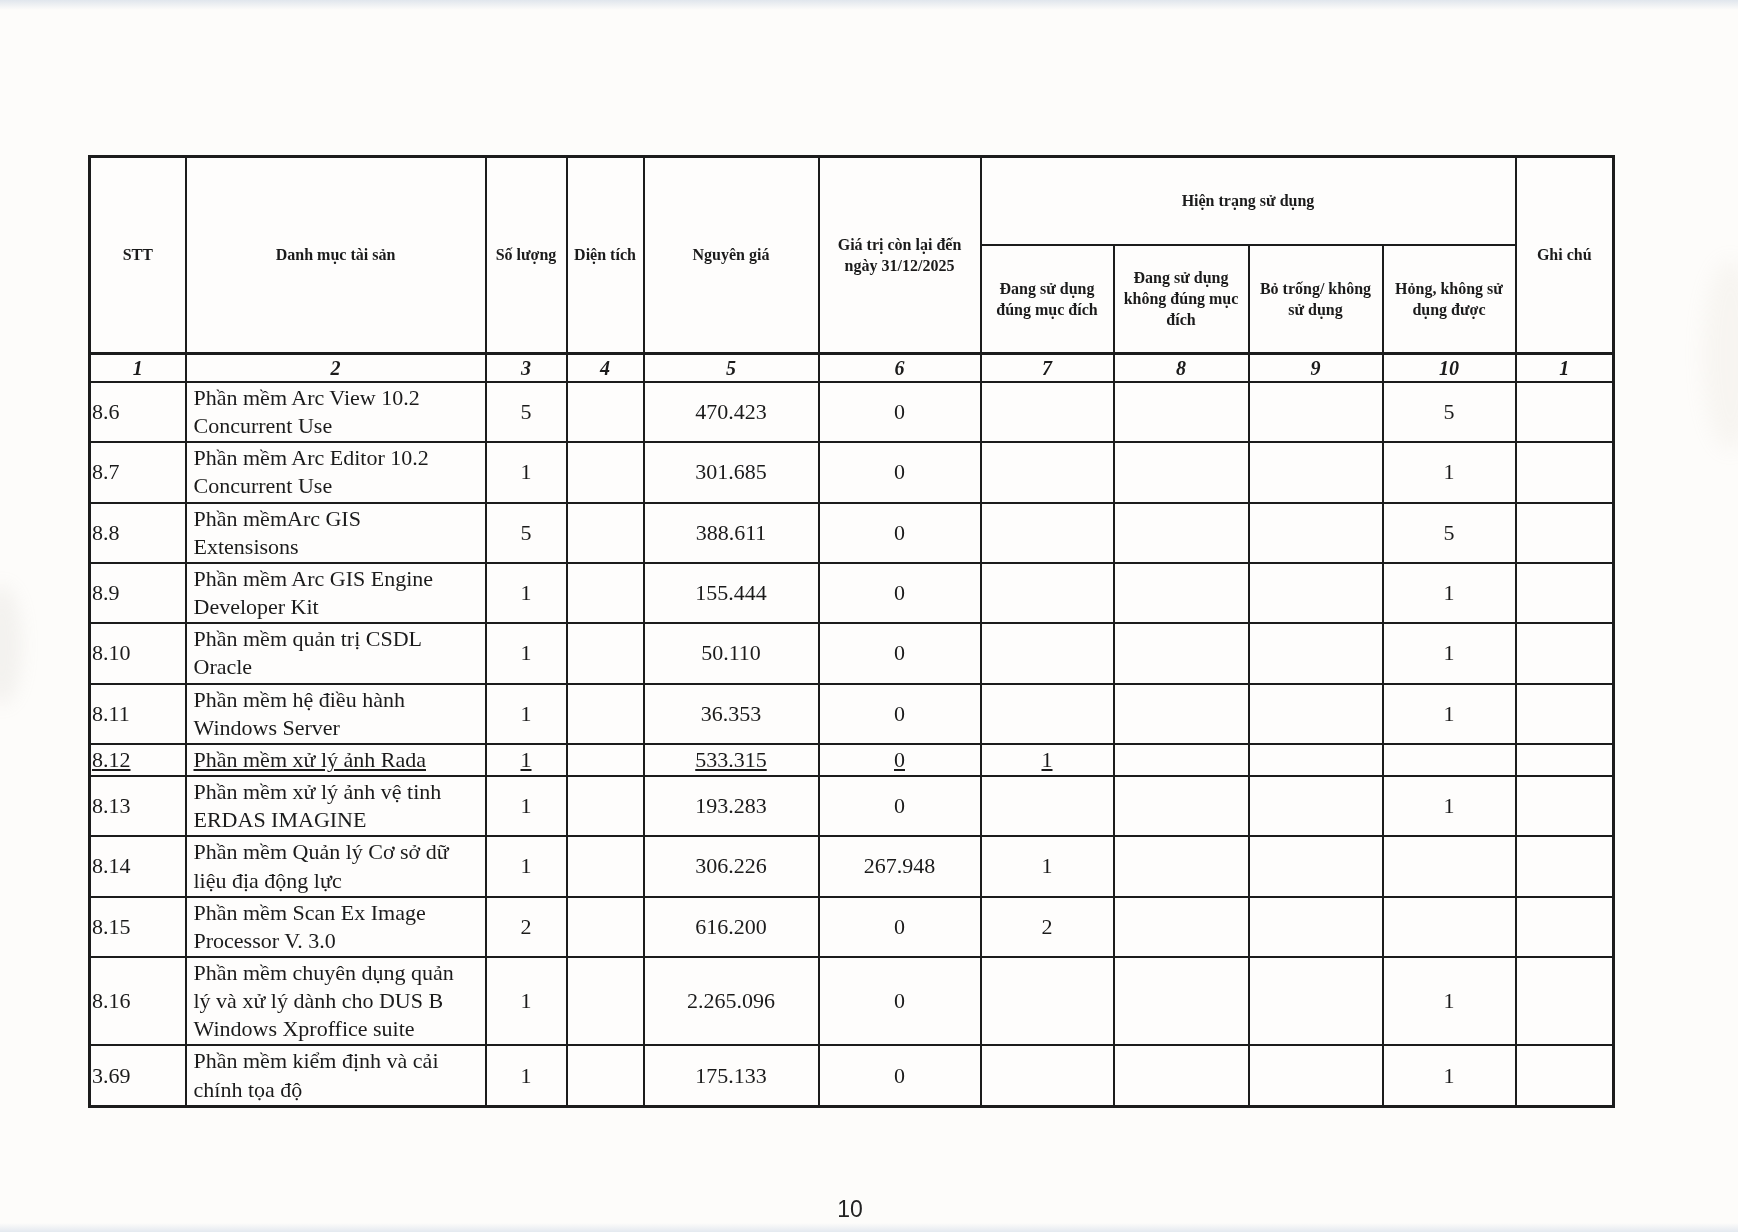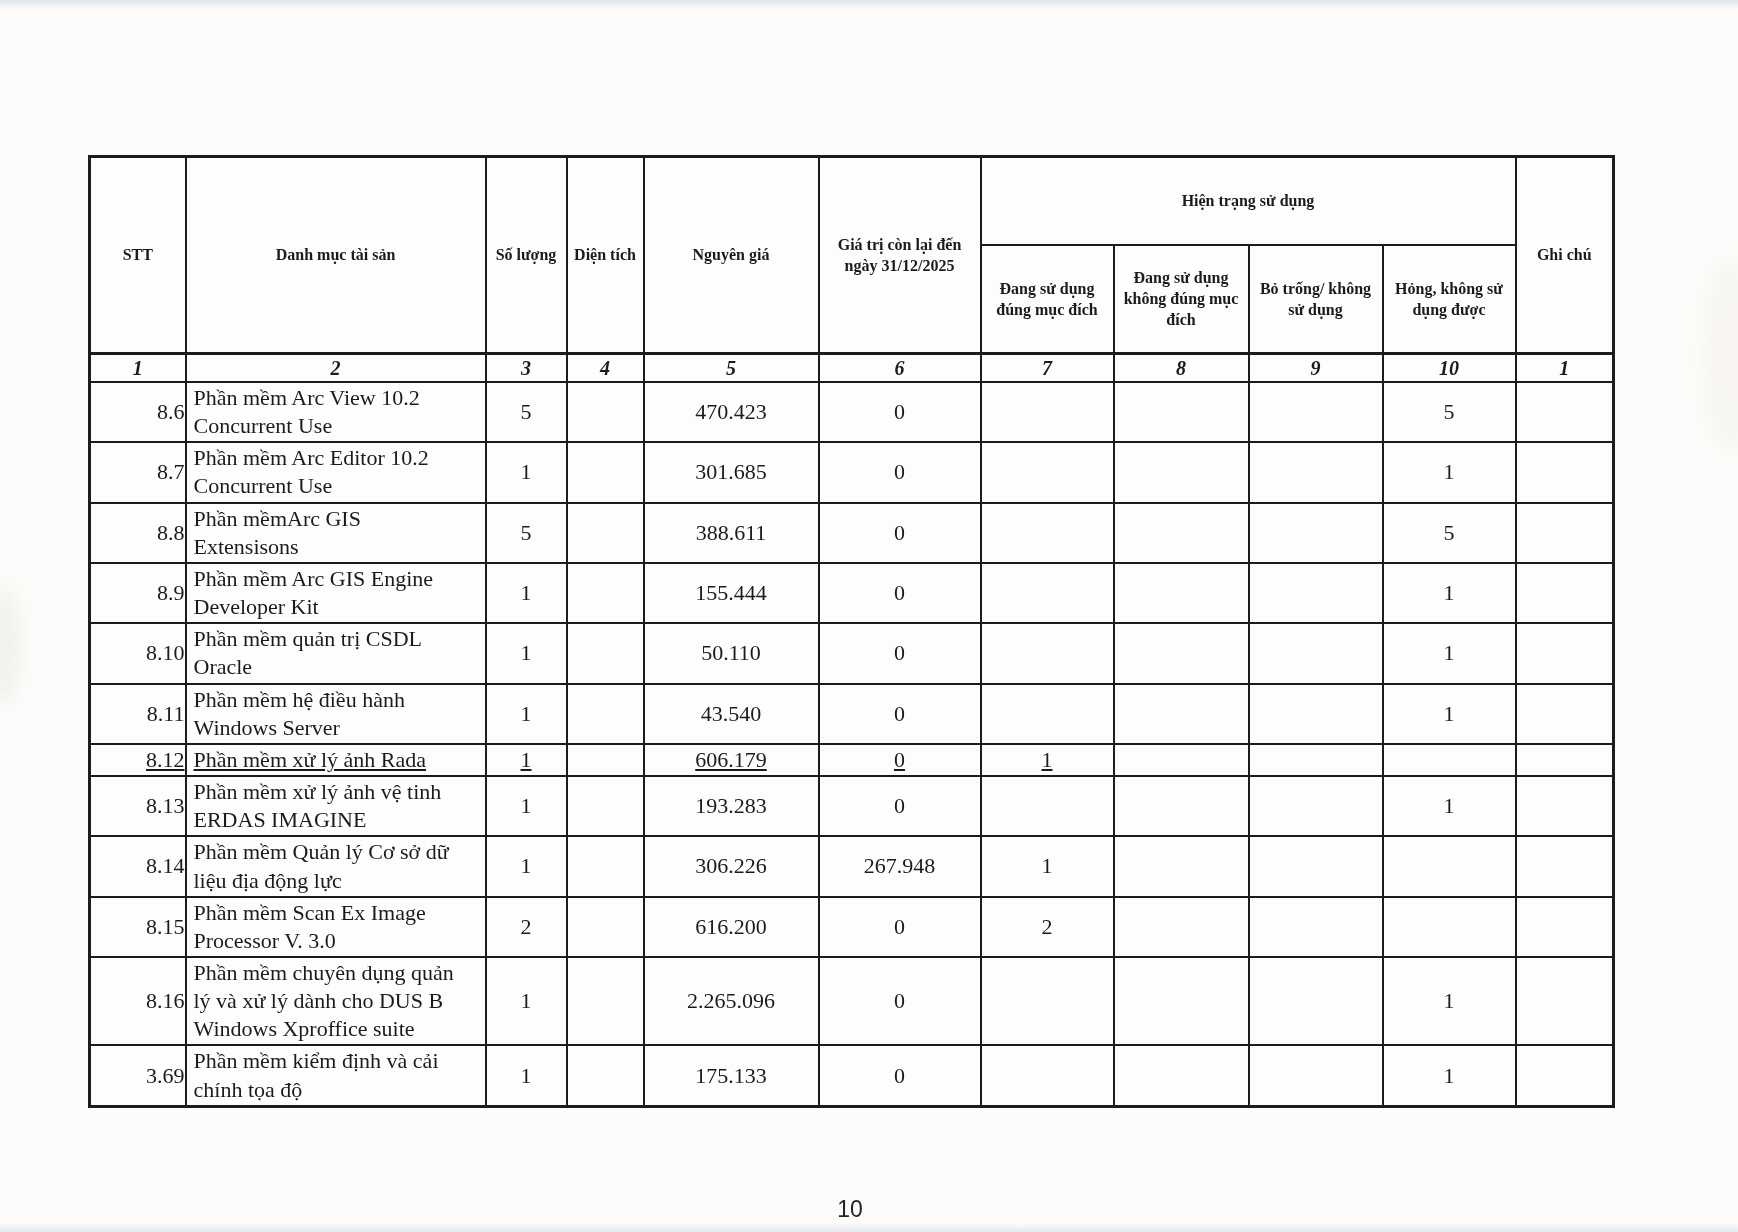--- a/index.html
+++ b/index.html
@@ -29,21 +29,21 @@
   .assets thead th{
     font-weight:bold;font-size:16px;line-height:1.32;text-align:center;
   }
   tr.hrow1{height:88px;}
   tr.hrow2{height:109px;}
   tr.nums td{
     height:26px;text-align:center;font-style:italic;font-weight:bold;
     font-size:20px;border-top-width:3px;padding:0 4px;
   }
   .assets tbody td{font-size:22px;line-height:1.28;}
-  td.stt{text-align:right;padding-right:0;padding-left:1px;}
+  td.stt{padding-right:0;padding-left:1px;}
   td.name{text-align:left;padding-left:7px;padding-right:20px;}
   td.c{text-align:center;}
   tr.h-std{height:51px;}
   tr.h-sm{height:28px;text-decoration:underline;}
   tr.h-lg{height:86px;}
   tr.h-end{height:56px;}
 
   .page-number{
     position:absolute;left:88px;top:1196px;width:1524px;text-align:center;
     font-family:"Liberation Sans","DejaVu Sans",sans-serif;
@@ -168,34 +168,34 @@
         <td class="c"></td>
         <td class="c"></td>
         <td class="c">1</td>
         <td class="c"></td>
       </tr>
       <tr class="h-std">
         <td class="stt">8.11</td>
         <td class="name">Phần mềm hệ điều hành Windows Server</td>
         <td class="c">1</td>
         <td class="c"></td>
-        <td class="c">43.540</td>
+        <td class="c">36.353</td>
         <td class="c">0</td>
         <td class="c"></td>
         <td class="c"></td>
         <td class="c"></td>
         <td class="c">1</td>
         <td class="c"></td>
       </tr>
       <tr class="h-sm">
         <td class="stt">8.12</td>
         <td class="name">Phần mềm xử lý ảnh Rada</td>
         <td class="c">1</td>
         <td class="c"></td>
-        <td class="c">606.179</td>
+        <td class="c">533.315</td>
         <td class="c">0</td>
         <td class="c">1</td>
         <td class="c"></td>
         <td class="c"></td>
         <td class="c"></td>
         <td class="c"></td>
       </tr>
       <tr class="h-std">
         <td class="stt">8.13</td>
         <td class="name">Phần mềm xử lý ảnh vệ tinh ERDAS IMAGINE</td>

